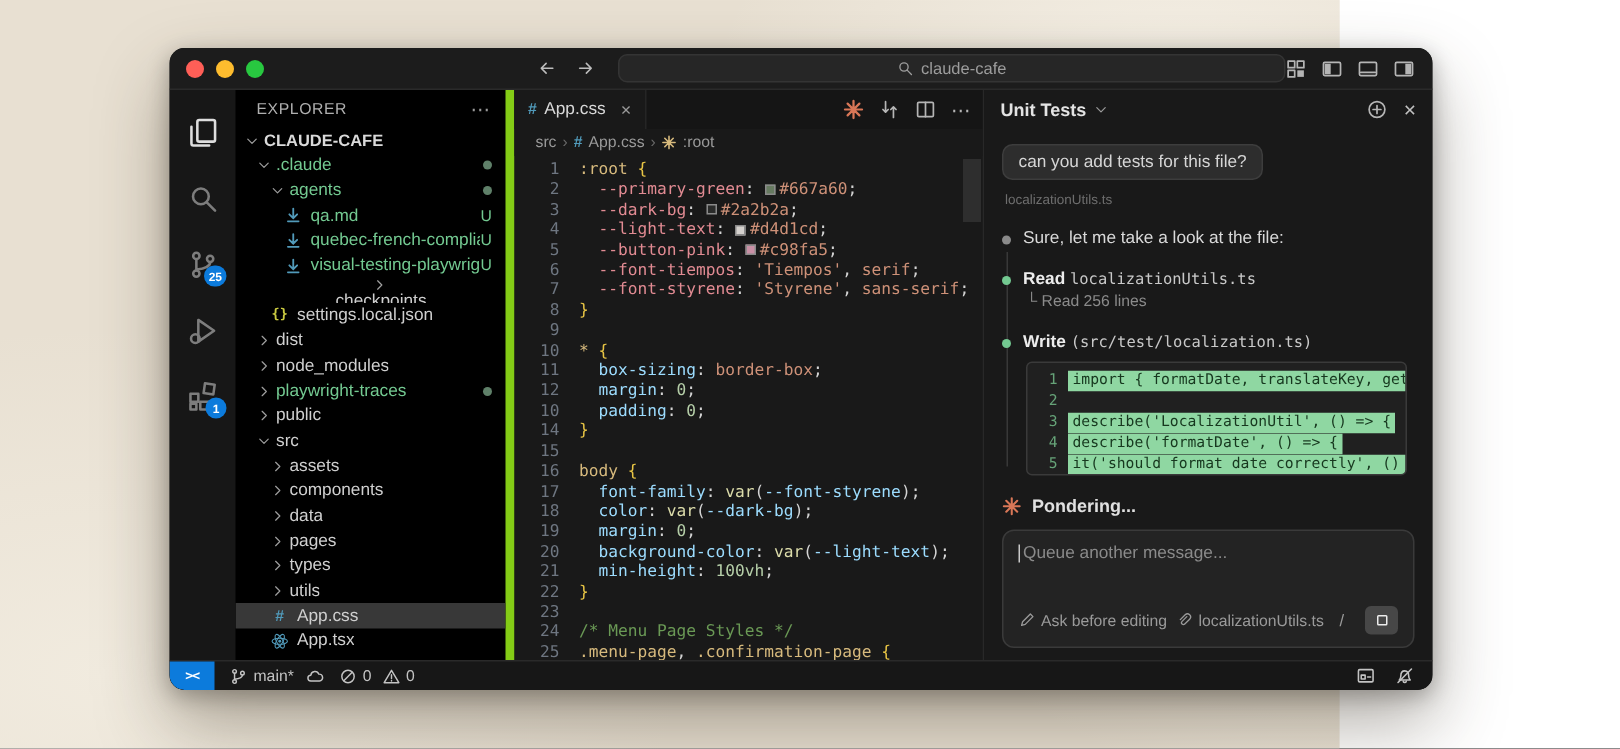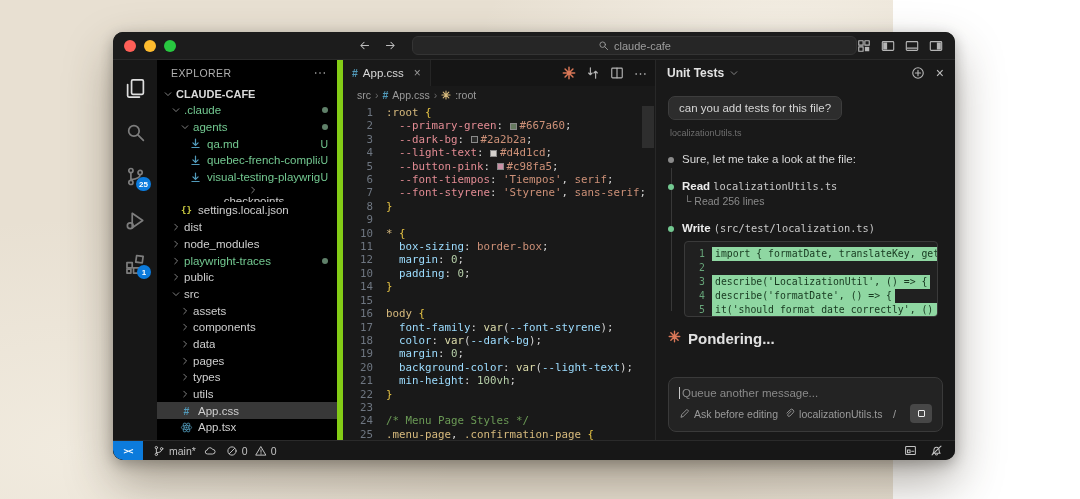--- a/index.html
+++ b/index.html
@@ -111,26 +111,26 @@
   .step-body { font-size:11.5px; color:#d9d9d9; min-width:0; }
   .step-title b { color:#ececec; font-weight:700; }
   .mono { font-family:"DejaVu Sans Mono",monospace; font-size:10.3px; color:#c9c9c9; }
   .sub { margin:3px 0 0 2px; font-size:10.5px; color:#8a8a8a; }
   .codeblock { margin:7px 0 0 2px; width:254px; height:76px; overflow:hidden; background:#202020;
     border:1px solid #3a3a3a; border-radius:4px; padding:5px 0 0 4px;
     font-family:"DejaVu Sans Mono",monospace; font-size:9.8px; }
   .pcl { display:flex; line-height:14px; white-space:nowrap; overflow:hidden; }
   .pln { flex:0 0 16px; text-align:right; margin-right:7px; color:#66a378; }
   .pct.hl { background:var(--diff-add-bg,#8fd7a2); color:var(--diff-add-text,#17381f); padding:0 3px; }
-  .pondering { display:flex; align-items:flex-start; gap:7px; margin-top:13px; font-size:15px; color:#e0e0e0; font-weight:700; }
+  .pondering { display:flex; align-items:center; gap:7px; margin-top:13px; font-size:12px; color:#e0e0e0; font-weight:700; }
   .pondering .ic { width:13px; height:13px; color:var(--claude-coral,#d97757); }
   .inputbox { margin-top:auto; border:1px solid #3a3a3a; background:#232323; border-radius:8px; padding:9px 10px 8px; }
   .ib-placeholder { display:flex; align-items:center; font-size:11.5px; color:#8a8a8a; }
   .cursor { display:inline-block; width:1px; height:12px; background:#c9c9c9; margin-right:2px; }
-  .ib-options { margin-top:5px; display:flex; align-items:center; gap:6px; font-size:10.5px; color:#9a9a9a; }
+  .ib-options { margin-top:29px; display:flex; align-items:center; gap:6px; font-size:10.5px; color:#9a9a9a; }
   .ib-opt { display:flex; align-items:center; gap:4px; }
   .ib-opt .ic { width:11px; height:11px; }
   .slash { margin-left:auto; font-size:11px; color:#9a9a9a; }
   .stopbtn { margin-left:8px; width:22px; height:19px; background:#474747; border-radius:4px;
     display:flex; align-items:center; justify-content:center; cursor:pointer; }
   .stopbtn .sq { width:7px; height:7px; border:1.3px solid #ececec; border-radius:1px; }
 
   
   .statusbar { height:20px; flex:0 0 20px; background:#171717; border-top:1px solid #2a2a2a;
     display:flex; align-items:center; font-size:10.5px; color:#c3c3c3; }

